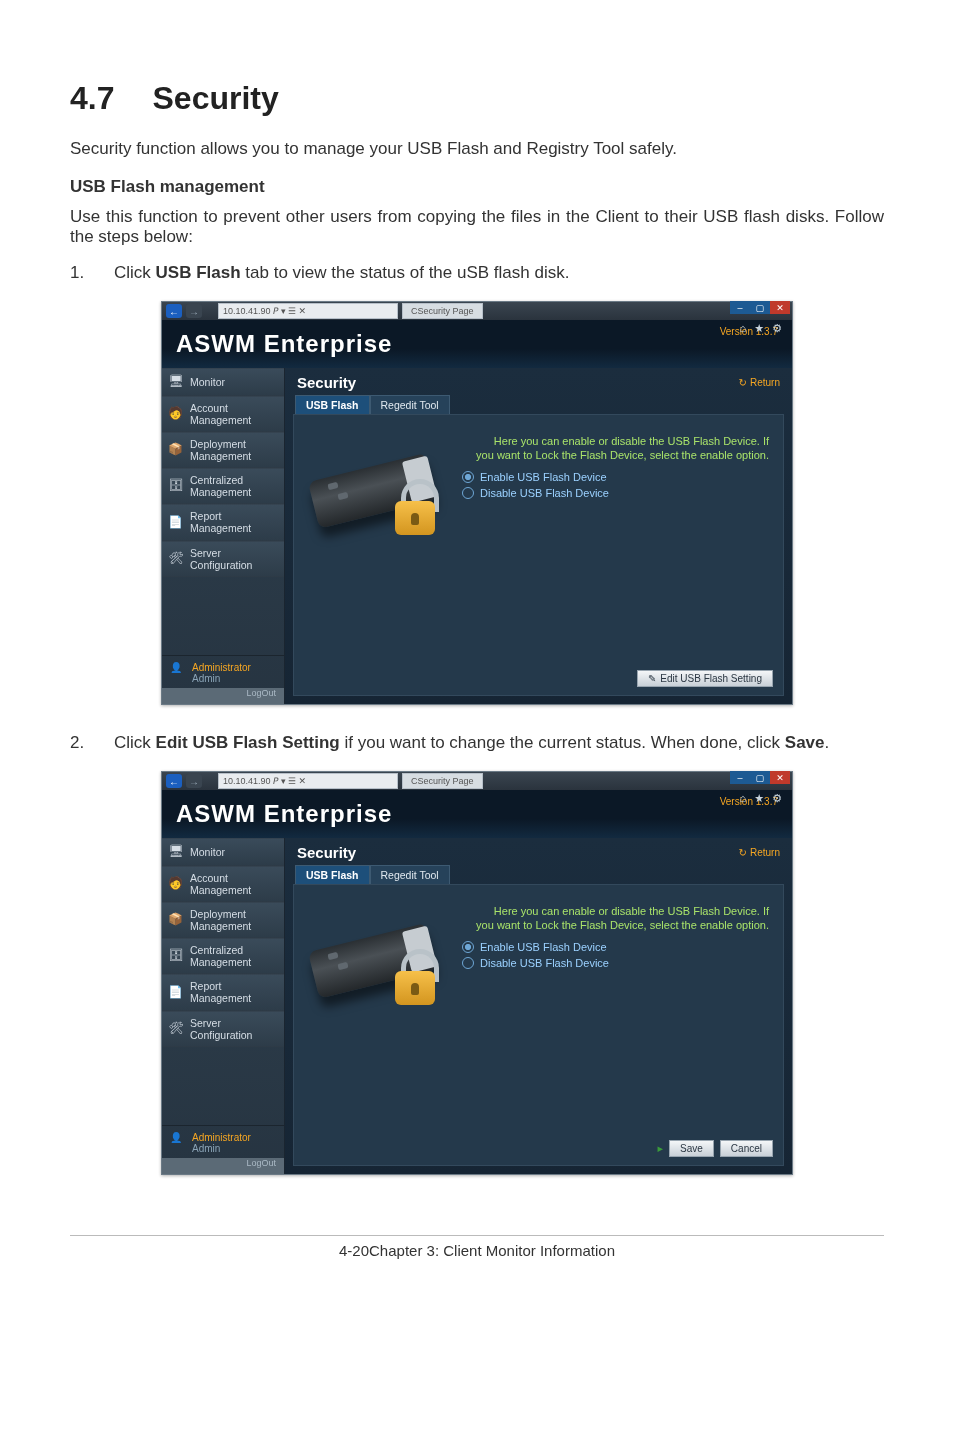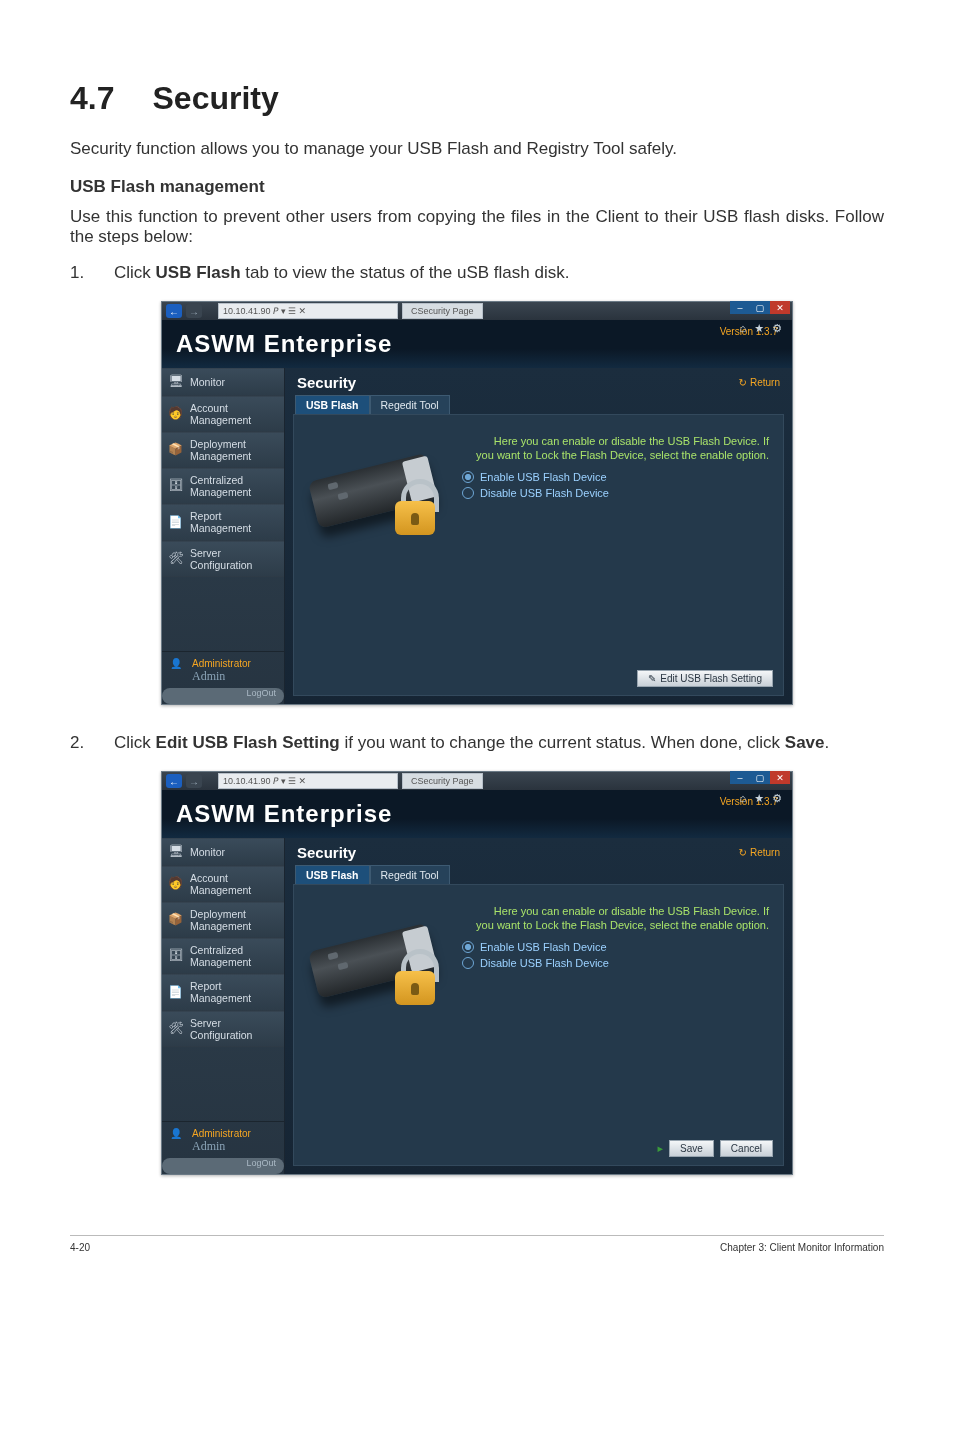--- a/index.html
+++ b/index.html
@@ -107,23 +107,23 @@
   .sb-item .ic { width:16px; height:16px; flex:0 0 16px; display:flex; align-items:center; justify-content:center; font-size:12px;}
   .sb-user {
     margin-top:auto;
     padding: 6px 8px 4px 8px;
     font-size:10px;
     color:#f5a623;
     display:flex; align-items:flex-start; gap:6px;
     border-top:1px solid rgba(0,0,0,.3);
   }
   .sb-user .uic { width:16px; height:16px; }
-  .sb-user .uname2 { color:#8aa3b6; font-size:12px;font-family:Liberation Serif, serif; }
+  .sb-user .uname2 { color:#8aa3b6; font-size:10px; }
   .sb-logout { text-align:right; font-size:9px; color:#aab9c5; padding: 0 8px 6px 0;
-    background: #5b6a76; border-radius: 8px;}
+    background: #5b6a76;}
 
   .main {
     flex:1;
     background: linear-gradient(#1b2d3e, #162534);
     position:relative;
     min-height: 300px;
   }
   .main-head {
     display:flex; justify-content:space-between; align-items:center;
     padding: 6px 12px 4px 12px;
@@ -200,21 +200,21 @@
   }
   .btn {
     font-size:10px; color:#2a3642;
     background: linear-gradient(#f4f6f8, #c8d0d7);
     border:1px solid #97a4af; padding:2px 10px;
     display:flex; align-items:center; gap:4px;
   }
   .btn .bi { font-size:10px; }
 
   hr.footer-rule { border:none; border-top:1px solid #bbb; margin: 60px 0 6px 0; }
-  .page-footer { display:flex; justify-content:space-between; font-size:10px; color:#333; padding: 0 0 30px 0;}
+  .page-footer { display:flex; justify-content:center; font-size:15px; color:#333; padding: 0 0 30px 0;}
 </style>
 </head>
 <body>
 
 <div class="page">
 
   <h1>
     <span class="num">4.7</span><span>Security</span>
   </h1>
 

